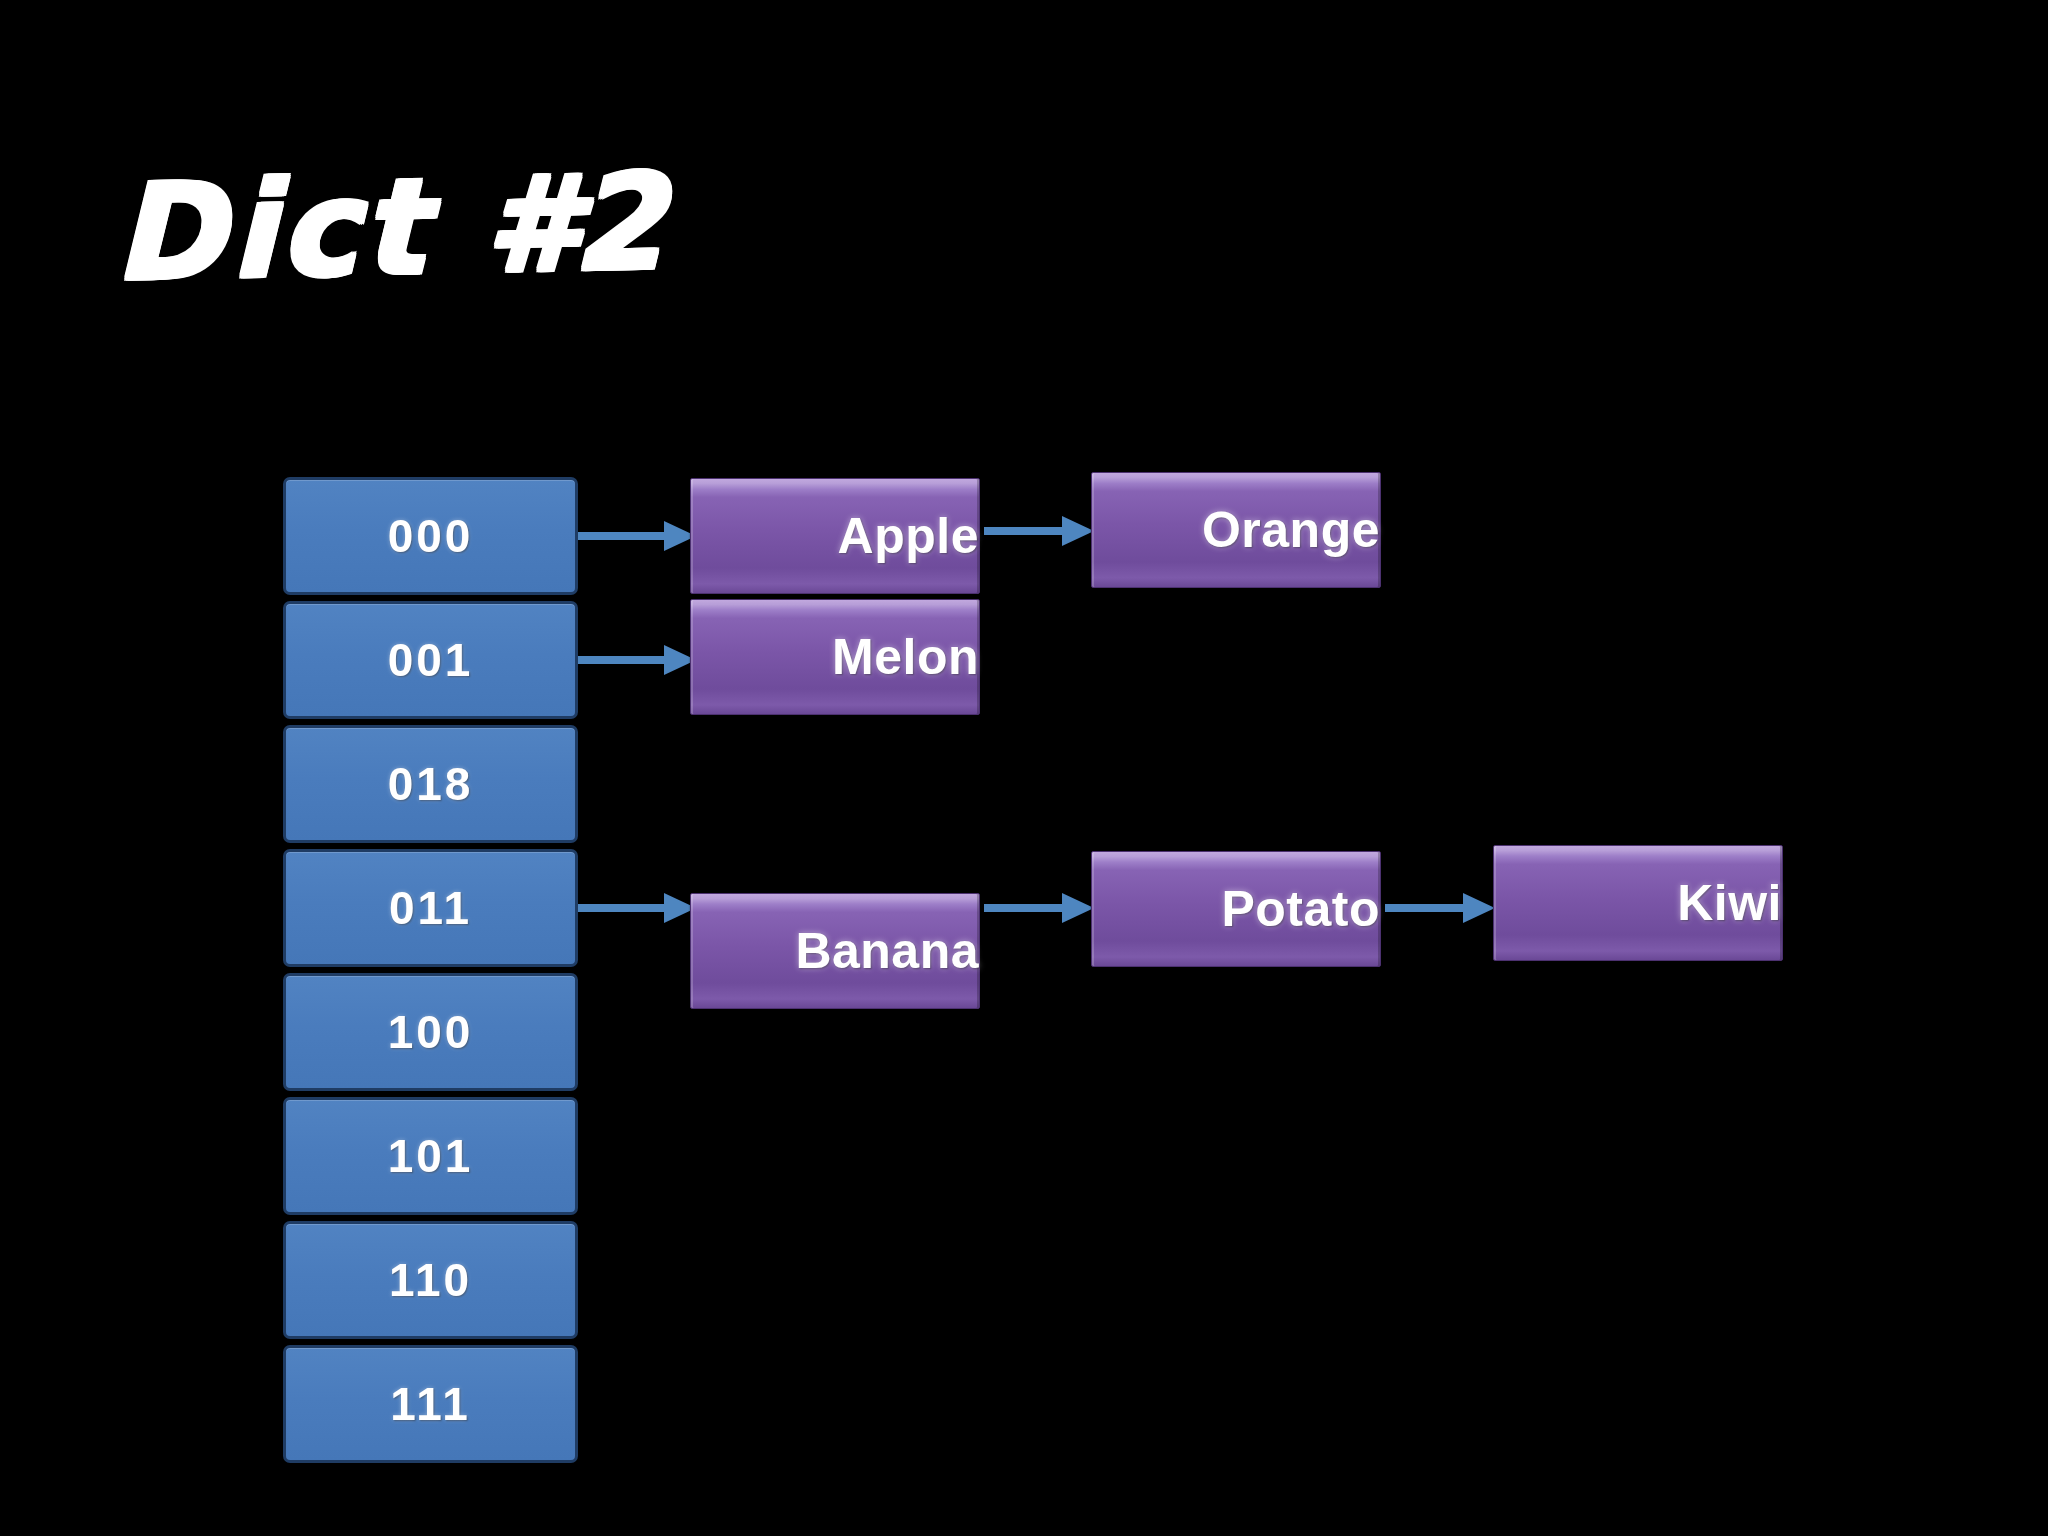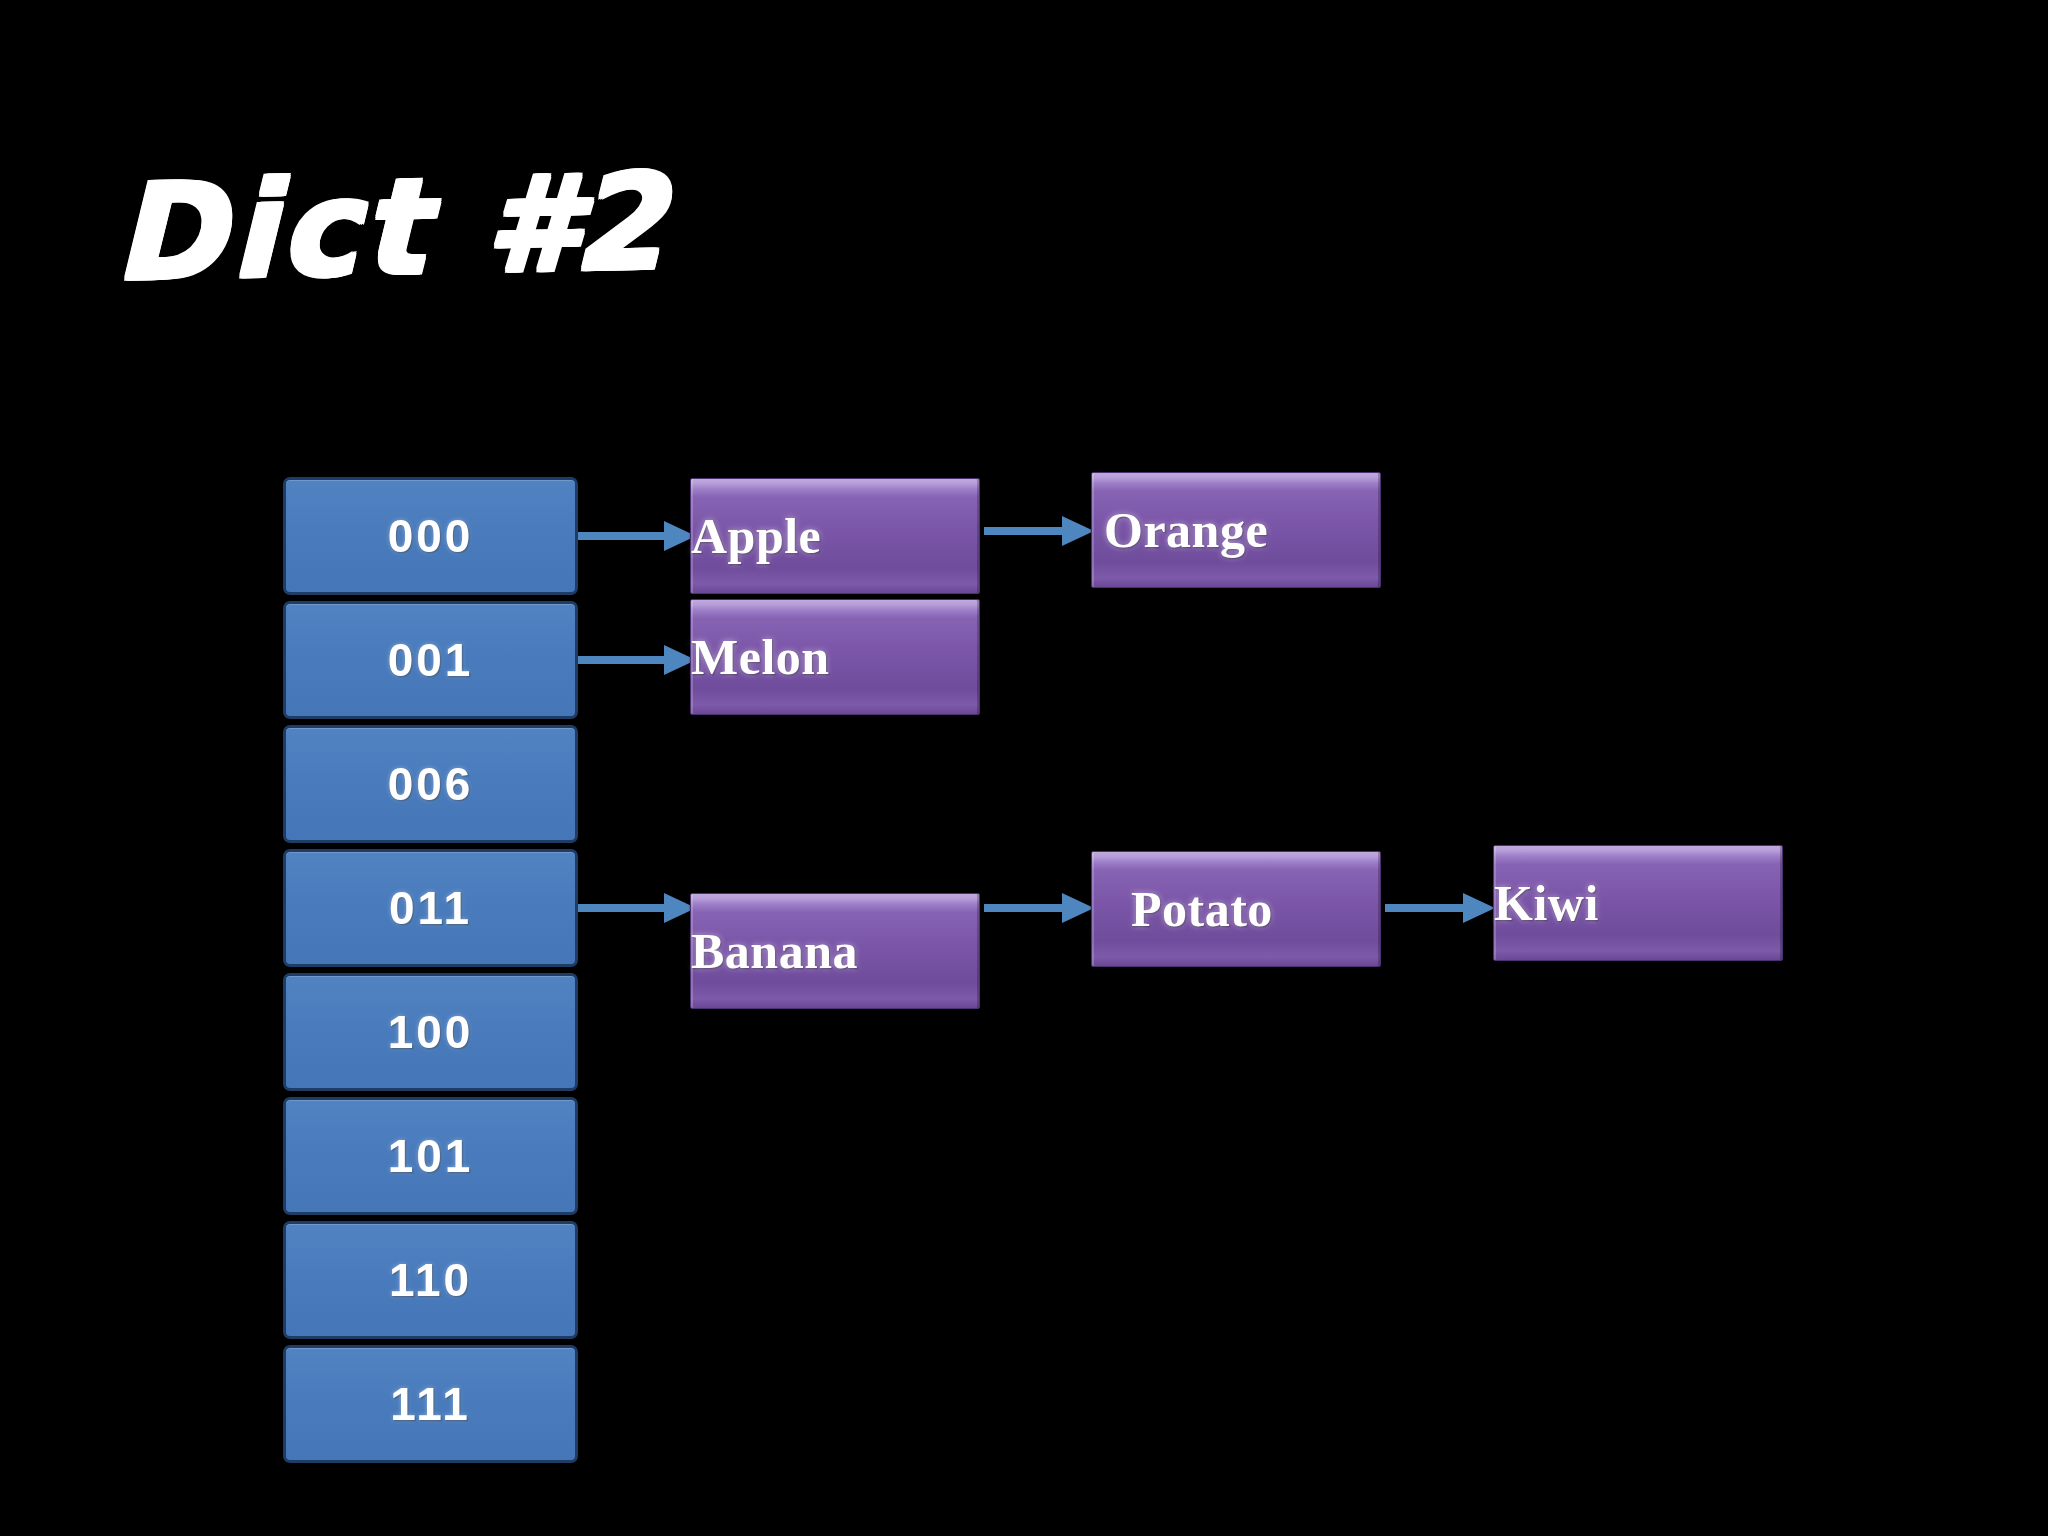--- a/index.html
+++ b/index.html
@@ -70,38 +70,37 @@
     letter-spacing: 3px;
     text-shadow: 0 0 4px rgba(255,255,255,0.35), 1px 1px 2px rgba(0,0,0,0.45);
   }
 
   
   .node {
     position: absolute;
     box-sizing: border-box;
     display: flex;
     align-items: center;
-    justify-content: flex-start;
+    justify-content: flex-end;
     background:
       linear-gradient(180deg,
         #c1a8de 0%,
         #b79ed8 4%,
         #9d7ec8 9%,
         #8763b4 16%,
         #7b56a8 45%,
         #6f4c9c 78%,
         #7d5aaa 92%,
         #6a4896 100%);
     border: 1px solid #4c3170;
     border-radius: 2px;
     box-shadow:
       inset 2px 0 0 rgba(255,255,255,0.20),
       inset -2px 0 0 rgba(0,0,0,0.22),
       0 1px 2px rgba(0,0,0,0.5);
-    font-family: Liberation Serif, serif;
   }
   .node-label {
     color: #ffffff;
     font-size: 50px;
     font-weight: bold;
     letter-spacing: 0.5px;
     text-shadow: 0 0 6px rgba(255,255,255,0.45), 1px 1px 2px rgba(0,0,0,0.45);
     white-space: nowrap;
   }
 
@@ -121,21 +120,21 @@
   <div id="slide-title">Dict #2</div>
 
   <div id="hash-table">
     <div class="hash-cell">
       <span class="hash-cell-label">000</span>
     </div>
     <div class="hash-cell">
       <span class="hash-cell-label">001</span>
     </div>
     <div class="hash-cell">
-      <span class="hash-cell-label">006</span>
+      <span class="hash-cell-label">018</span>
     </div>
     <div class="hash-cell">
       <span class="hash-cell-label">011</span>
     </div>
     <div class="hash-cell">
       <span class="hash-cell-label">100</span>
     </div>
     <div class="hash-cell">
       <span class="hash-cell-label">101</span>
     </div>

